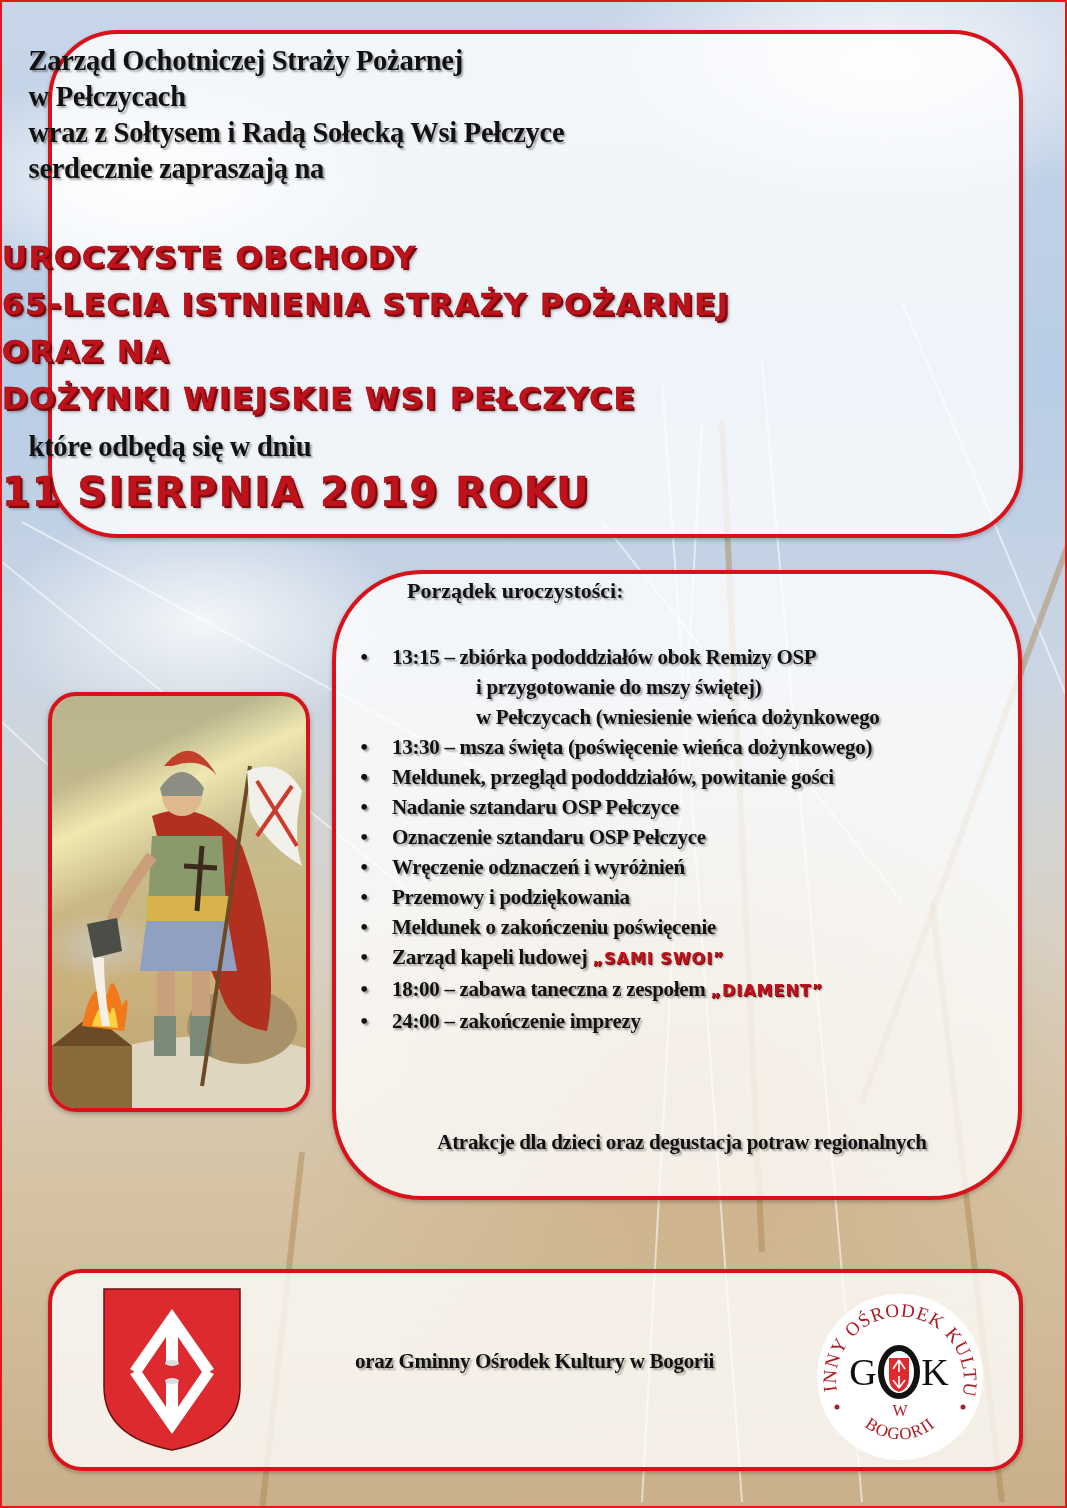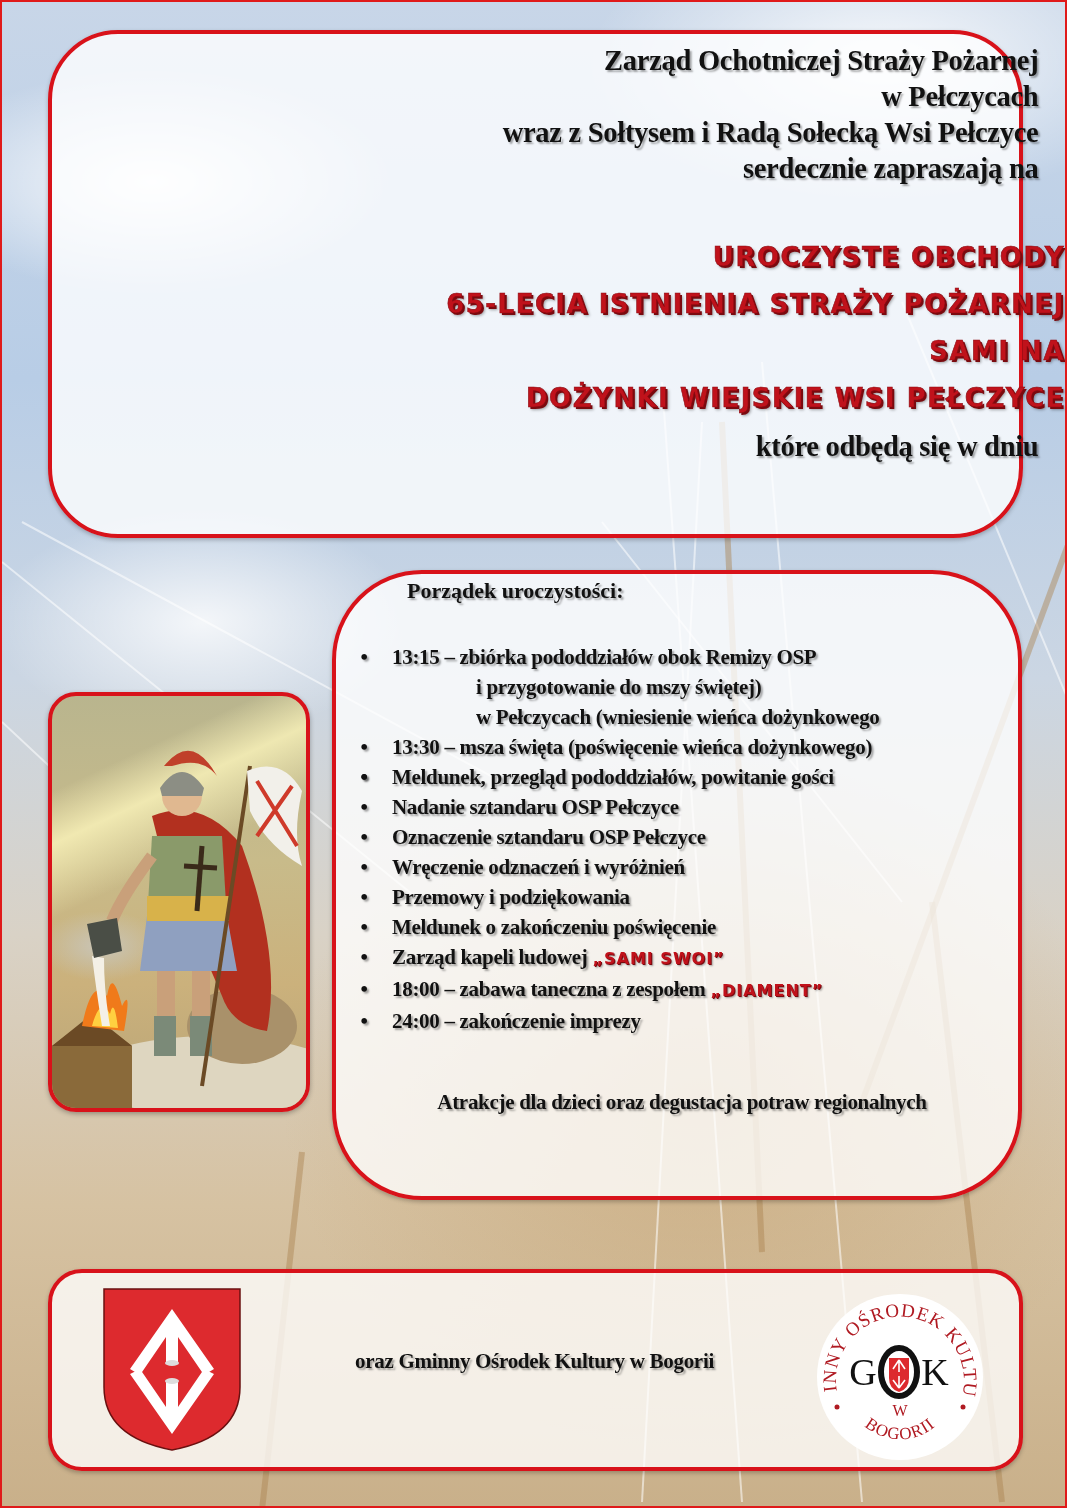--- a/index.html
+++ b/index.html
@@ -29,39 +29,39 @@
     position:absolute; left:46px; top:690px; width:262px; height:420px; box-sizing:border-box;
     border:4px solid #d8121a; border-radius:28px; overflow:hidden;
     box-shadow:0 2px 5px rgba(0,0,0,0.3);
     background:
       linear-gradient(155deg, rgba(255,250,200,0) 18%, rgba(255,248,190,0.75) 28%, rgba(255,248,190,0) 42%),
       radial-gradient(ellipse 90px 50px at 50px 250px, #c9c5b8, rgba(200,200,190,0) 70%),
       linear-gradient(180deg, #b9b58e 0%, #c8bb8a 40%, #cbb17c 70%, #b9a577 100%);
   }
   .serif-b { font-family:"Liberation Serif", serif; font-weight:bold; color:#111;
     text-shadow:2px 2px 2px rgba(0,0,0,0.35); }
-  .headline { position:absolute; left:0; width:100%; text-align:right; }
+  .headline { position:absolute; left:0; width:100%; text-align:left; }
   .head-line { font-size:30px; line-height:36px; letter-spacing:-0.3px; transform:scaleX(0.95); }
   .red-title {
     font-family:"DejaVu Sans", sans-serif; font-weight:900; color:#c0121b;
-    font-size:26px; line-height:47px; letter-spacing:1.5px;
+    font-size:31px; line-height:47px; letter-spacing:1.5px;
     text-shadow:2px 2px 0 #7a0a0f, 3px 3px 3px rgba(0,0,0,0.35);
     -webkit-text-stroke:0.6px #8a0b12;
   }
   .red-date { font-size:40px; line-height:56px; letter-spacing:2px; }
   .sched-title { position:absolute; left:405px; top:576px; font-size:22px; }
   .sched-list { position:absolute; left:352px; top:640px; width:660px; margin:0; padding:0; list-style:none; }
   .sched-list li { position:relative; padding-left:38px; font-size:21px; line-height:30px; letter-spacing:-0.3px; }
   .sched-list li .bullet { position:absolute; left:0; top:0; width:20px; text-align:center; }
   .sched-list li .cont { display:block; padding-left:84px; }
   .red-inline {
     font-family:"DejaVu Sans", sans-serif; font-weight:900; color:#c0121b; font-size:16px; letter-spacing:1px;
     text-shadow:1px 1px 0 #7a0a0f, 2px 2px 2px rgba(0,0,0,0.35);
   }
-  .extras { position:absolute; left:330px; width:700px; top:1088px; text-align:center; font-size:21px; letter-spacing:-0.3px; }
+  .extras { position:absolute; left:330px; width:700px; top:1128px; text-align:center; font-size:21px; letter-spacing:-0.3px; }
   .footer-text { position:absolute; left:250px; width:565px; top:1345px; text-align:center; font-size:21px; line-height:28px; letter-spacing:-0.3px; }
   .crest { position:absolute; left:100px; top:1285px; width:140px; height:165px; }
   .gok { position:absolute; left:813px; top:1290px; width:170px; height:170px; }
 </style>
 </head>
 <body>
 
 <div class="page">
 
   <svg class="straws" width="1067" height="1508" viewBox="0 0 1067 1508">
@@ -86,25 +86,26 @@
   <div class="box box-top"></div>
   <div class="headline" style="top:40px;">
     <div class="serif-b head-line">Zarząd Ochotniczej  Straży Pożarnej</div>
     <div class="serif-b head-line">w Pełczycach</div>
     <div class="serif-b head-line">wraz z Sołtysem i Radą Sołecką Wsi Pełczyce</div>
     <div class="serif-b head-line">serdecznie zapraszają na</div>
   </div>
   <div class="headline" style="top:232px;">
     <div class="red-title">UROCZYSTE OBCHODY</div>
     <div class="red-title">65-LECIA ISTNIENIA STRAŻY POŻARNEJ</div>
-    <div class="red-title">SAMI NA</div>
+    <div class="red-title">ORAZ NA</div>
     <div class="red-title">DOŻYNKI WIEJSKIE WSI PEŁCZYCE</div>
   </div>
   <div class="headline" style="top:426px;">
     <div class="serif-b head-line">które odbędą się w dniu</div>
+    <div class="red-title red-date">11 SIERPNIA 2019 ROKU</div>
   </div>
 
   <div class="saint-frame" title="Święty Florian gaszący płonący dom">
     <svg width="254" height="412" viewBox="0 0 254 412">
 
       <ellipse cx="160" cy="380" rx="130" ry="40" fill="#ded6c0"></ellipse>
 
       <polygon points="0,350 40,320 80,350 80,412 0,412" fill="#8a6a3a"></polygon>
       <polygon points="0,350 40,318 80,350" fill="#6b4a25"></polygon>
       <path d="M30 330 Q40 280 55 300 Q60 270 70 310 Q80 290 72 335 Z" fill="#f07a1a"></path>

